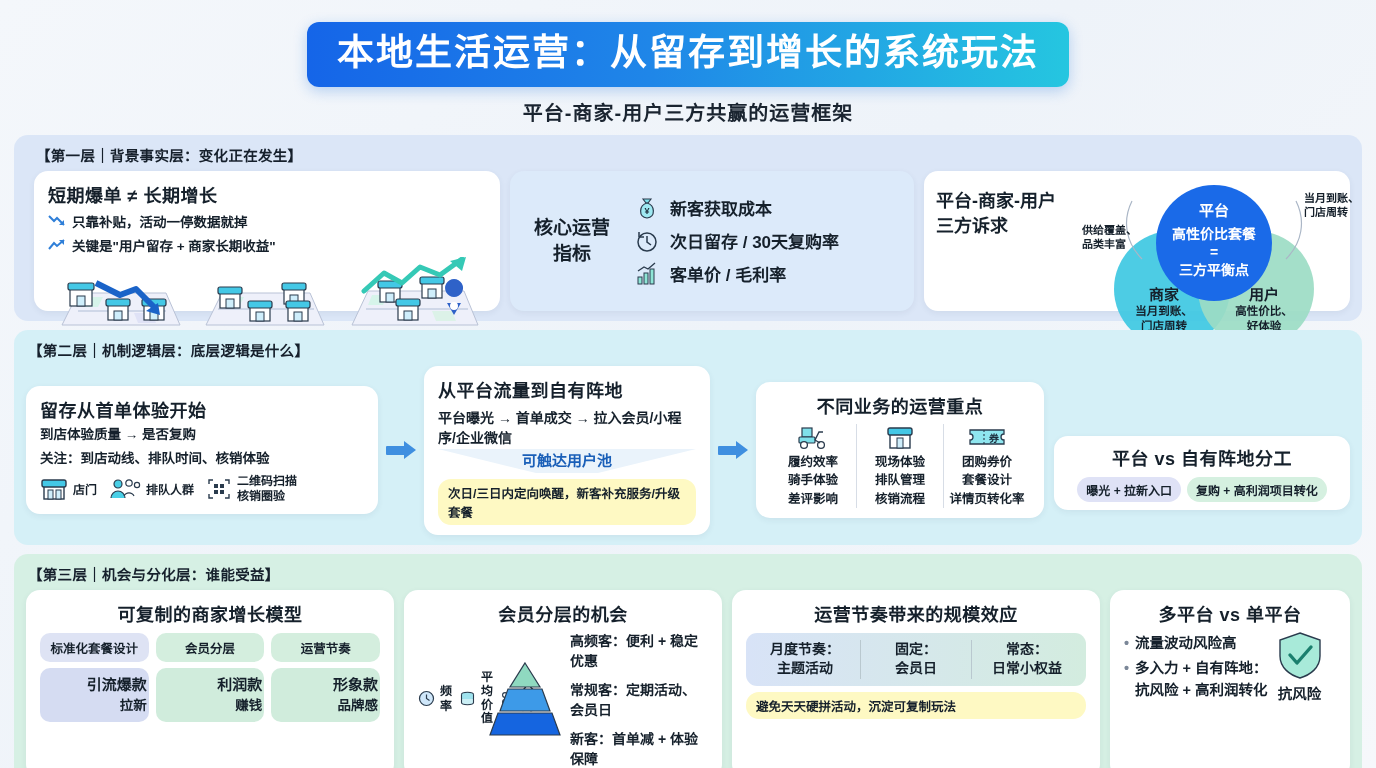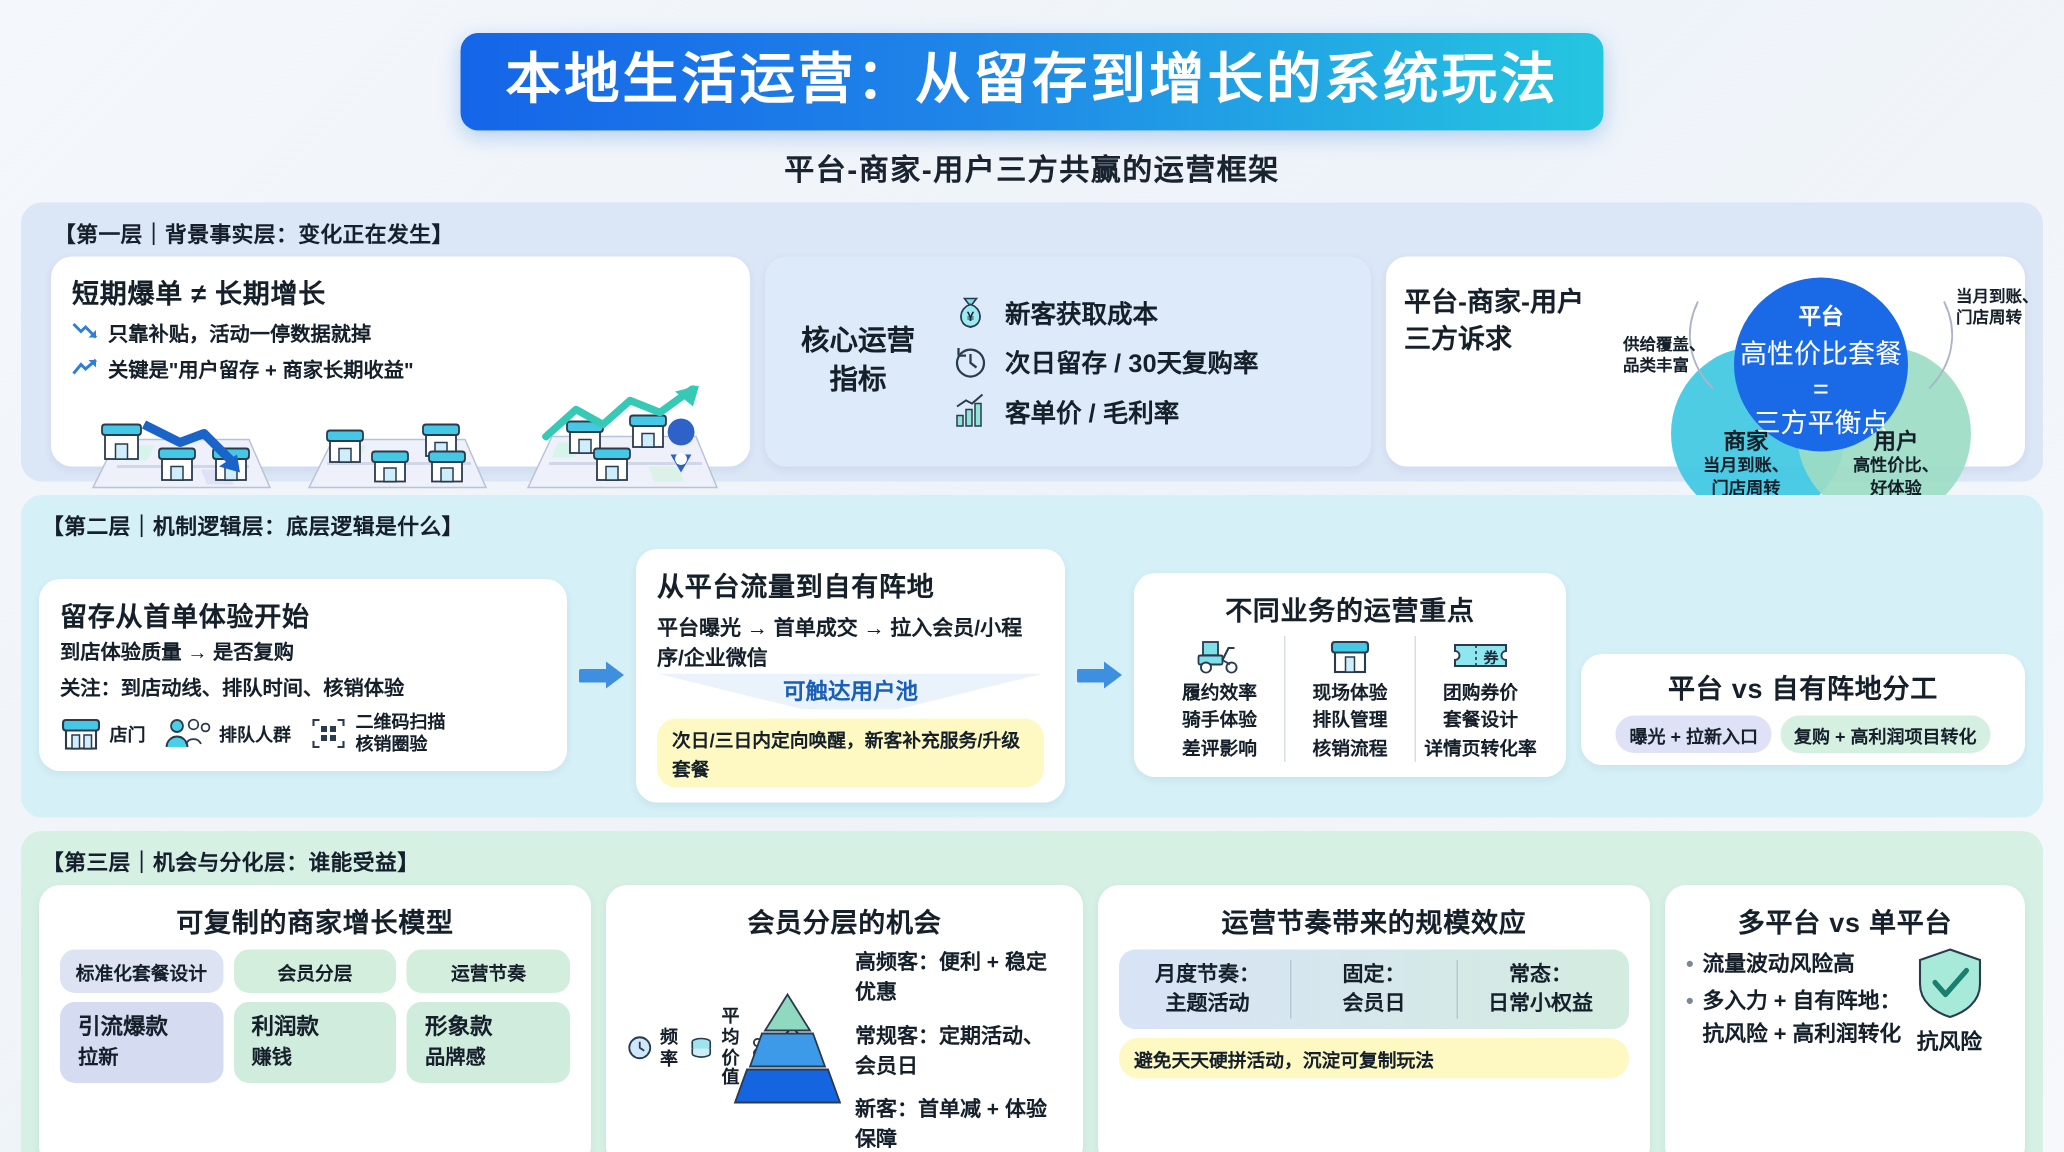--- a/index.html
+++ b/index.html
@@ -93,21 +93,21 @@
   
   .c-model { width: 368px; }
   .c-member { width: 318px; }
   .c-rhythm { width: 368px; }
   .c-multi { flex: 1; }
   .tag-row { display: flex; gap: 7px; margin-top: 7px; }
   .tag { flex: 1; text-align: center; border-radius: 10px; font-size: 12.5px; font-weight: bold; padding: 5px 2px; }
   .tag-lav { background: #dee3f4; }
   .tag-mint { background: #d4eede; }
   .box-row { display: flex; gap: 7px; margin-top: 6px; }
-  .gbox { flex: 1; text-align: left; border-radius: 10px; padding: 7px 12px; font-size: 15px; font-weight: bold; line-height: 1.35; }
+  .gbox { flex: 1; text-align: right; border-radius: 10px; padding: 7px 2px; font-size: 15px; font-weight: bold; line-height: 1.35; }
   .gbox-lav { background: #d5dcf2; }
   .gbox-mint { background: #d0ecdc; }
   .gbox small { font-size: 13.5px; }
 
   .member-body { display: flex; align-items: center; gap: 8px; margin-top: 4px; }
   .mem-keys { display: flex; flex-direction: row; gap: 7px; width: 62px; flex: none; }
   .mem-key { display: flex; align-items: center; gap: 5px; font-size: 12px; font-weight: bold; line-height: 1.2; }
   .mem-texts { display: flex; flex-direction: column; gap: 9px; font-size: 14px; font-weight: bold; }
 
   .rhythm-strip { display: flex; background: linear-gradient(90deg,#d8e3f7 0%,#d3ecdf 100%); border-radius: 11px; padding: 7px 4px; margin-top: 7px; }
@@ -284,21 +284,21 @@
         <div class="venn-wrap">
           <svg width="300" height="175" viewBox="0 0 300 175" style="position:absolute;left:-10px;top:-4px;">
             <circle cx="108" cy="112" r="58" fill="#3ec8e2" opacity=".92"></circle>
             <circle cx="192" cy="112" r="58" fill="#9cdcc4" opacity=".92"></circle>
             <circle cx="150" cy="66" r="58" fill="#1a6ae8"></circle>
             <path d="M68 24 C58 44 62 66 78 82" fill="none" stroke="#aab6c6" stroke-width="1.2"></path>
             <path d="M232 24 C242 44 238 66 222 82" fill="none" stroke="#aab6c6" stroke-width="1.2"></path>
           </svg>
           <div style="position:absolute;left:-10px;top:-4px;width:300px;height:175px;">
             <div style="position:absolute;left:150px;top:22px;transform:translateX(-50%);color:#fff;font-size:15px;font-weight:bold;">平台</div>
-            <div style="position:absolute;left:150px;top:48px;transform:translateX(-50%);color:#fff;font-size:18px;font-weight:normal;text-align:center;line-height:1.3;white-space:nowrap;">
+            <div style="position:absolute;left:150px;top:48px;transform:translateX(-50%);color:#fff;font-size:14px;font-weight:bold;text-align:center;line-height:1.3;white-space:nowrap;">
               <div>高性价比套餐</div>
               <div>=</div>
               <div>三方平衡点</div>
             </div>
             <div style="position:absolute;left:100px;top:108px;transform:translateX(-50%);text-align:center;line-height:1.3;white-space:nowrap;">
               <div style="font-size:15px;font-weight:bold;">商家</div>
               <div style="font-size:11.5px;font-weight:bold;">当月到账、</div>
               <div style="font-size:11.5px;font-weight:bold;">门店周转</div>
             </div>
             <div style="position:absolute;left:200px;top:108px;transform:translateX(-50%);text-align:center;line-height:1.3;white-space:nowrap;">

